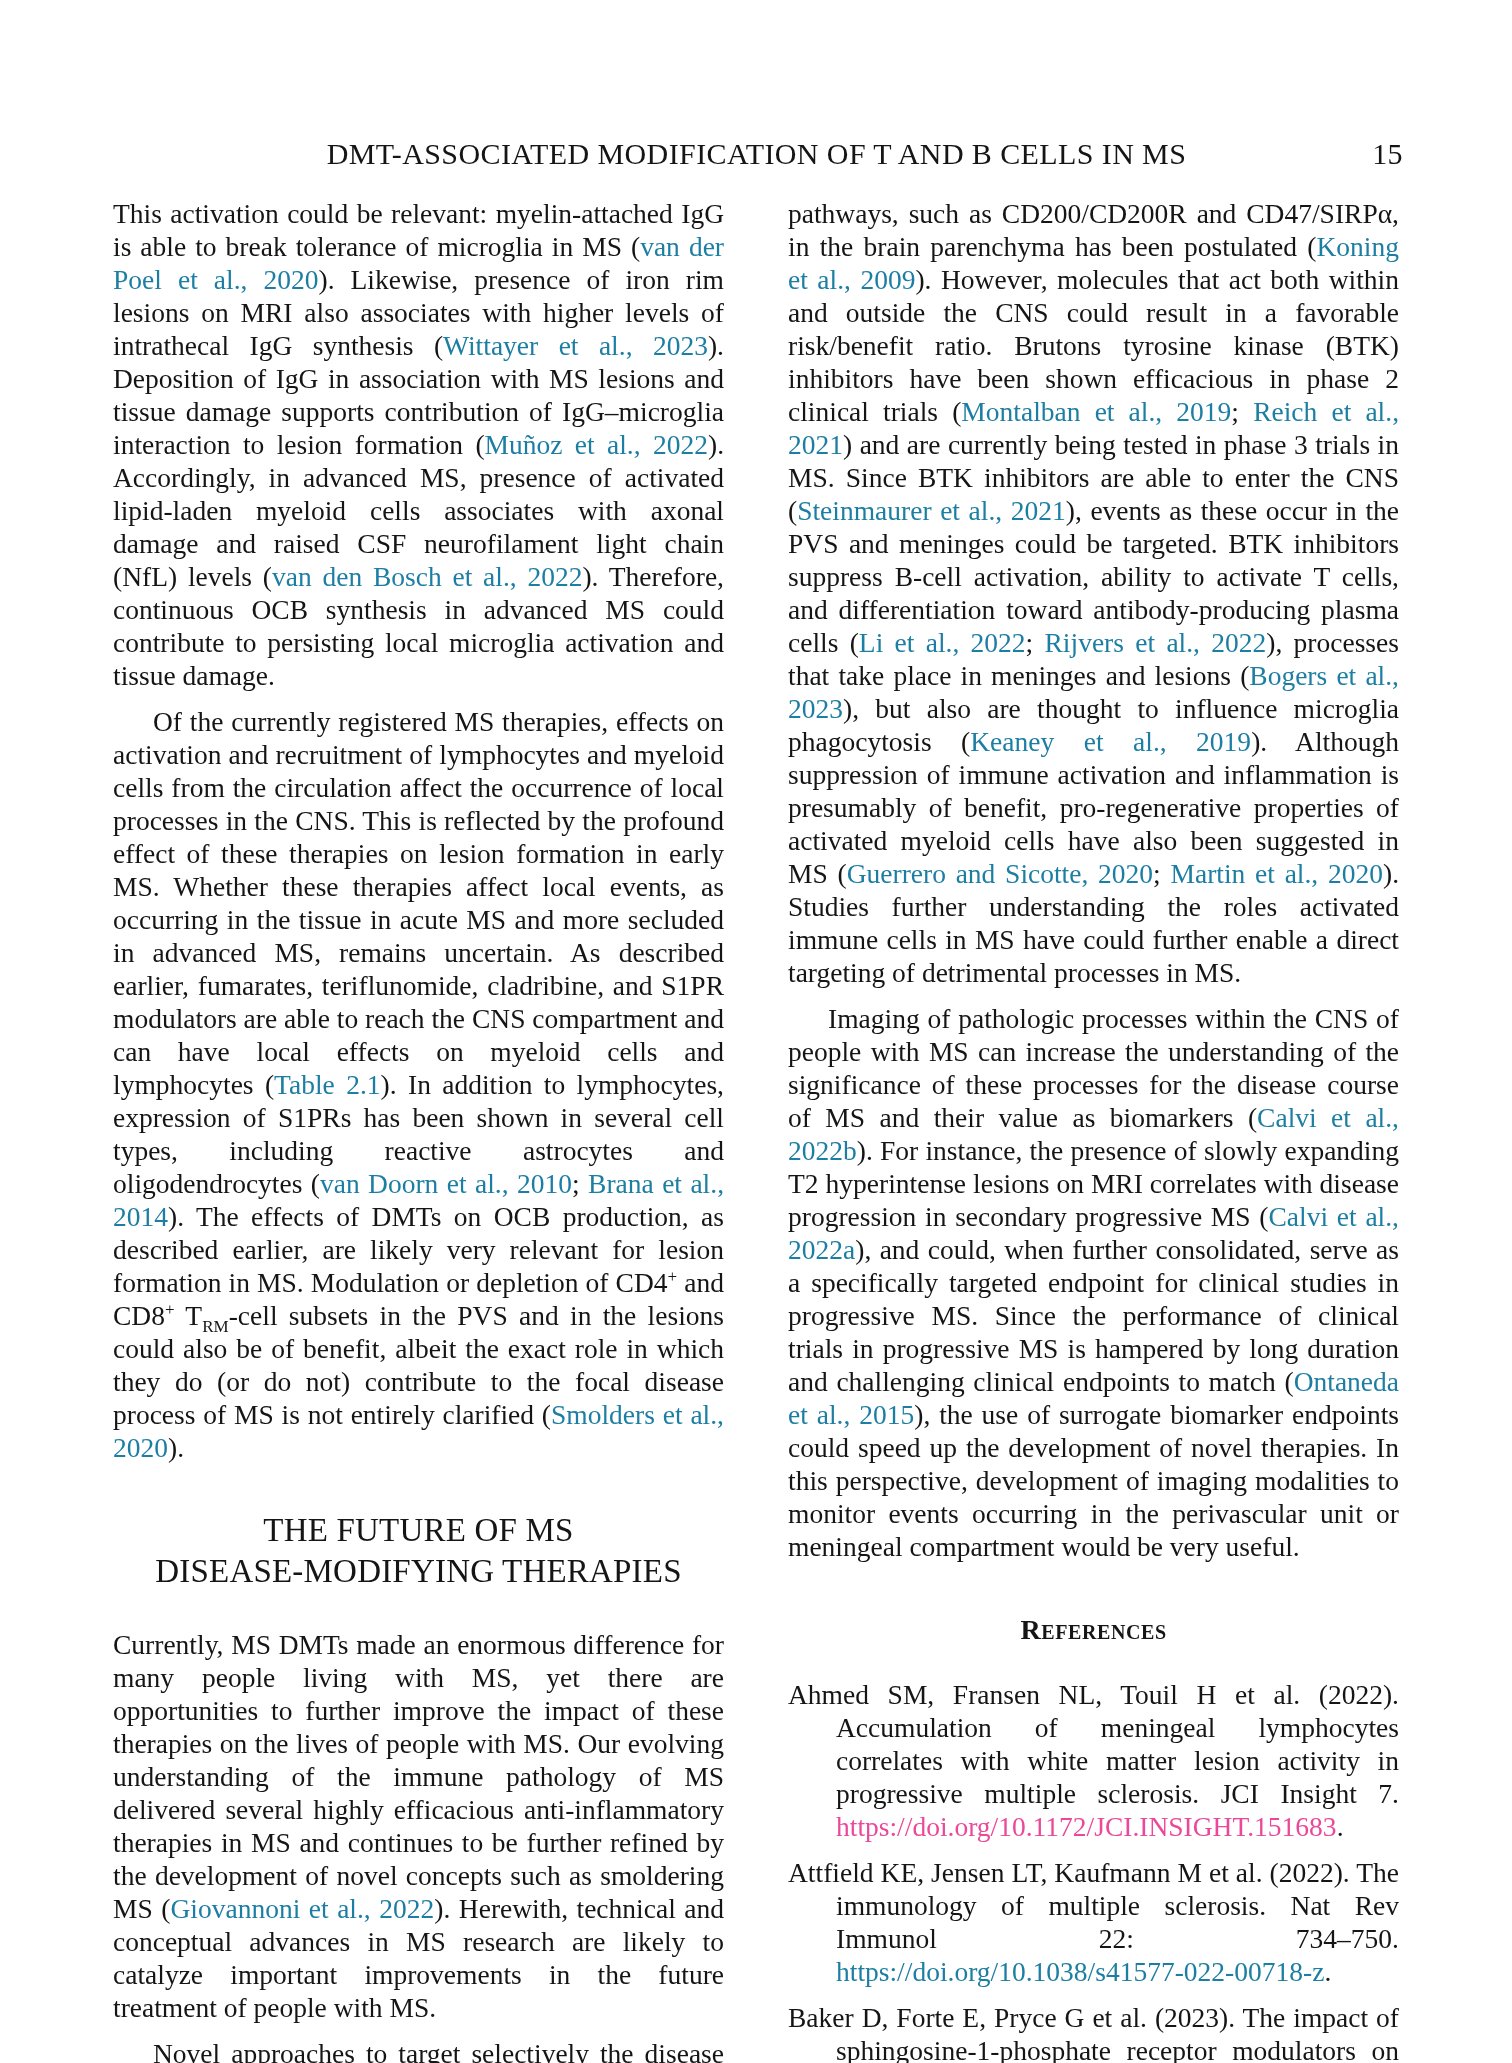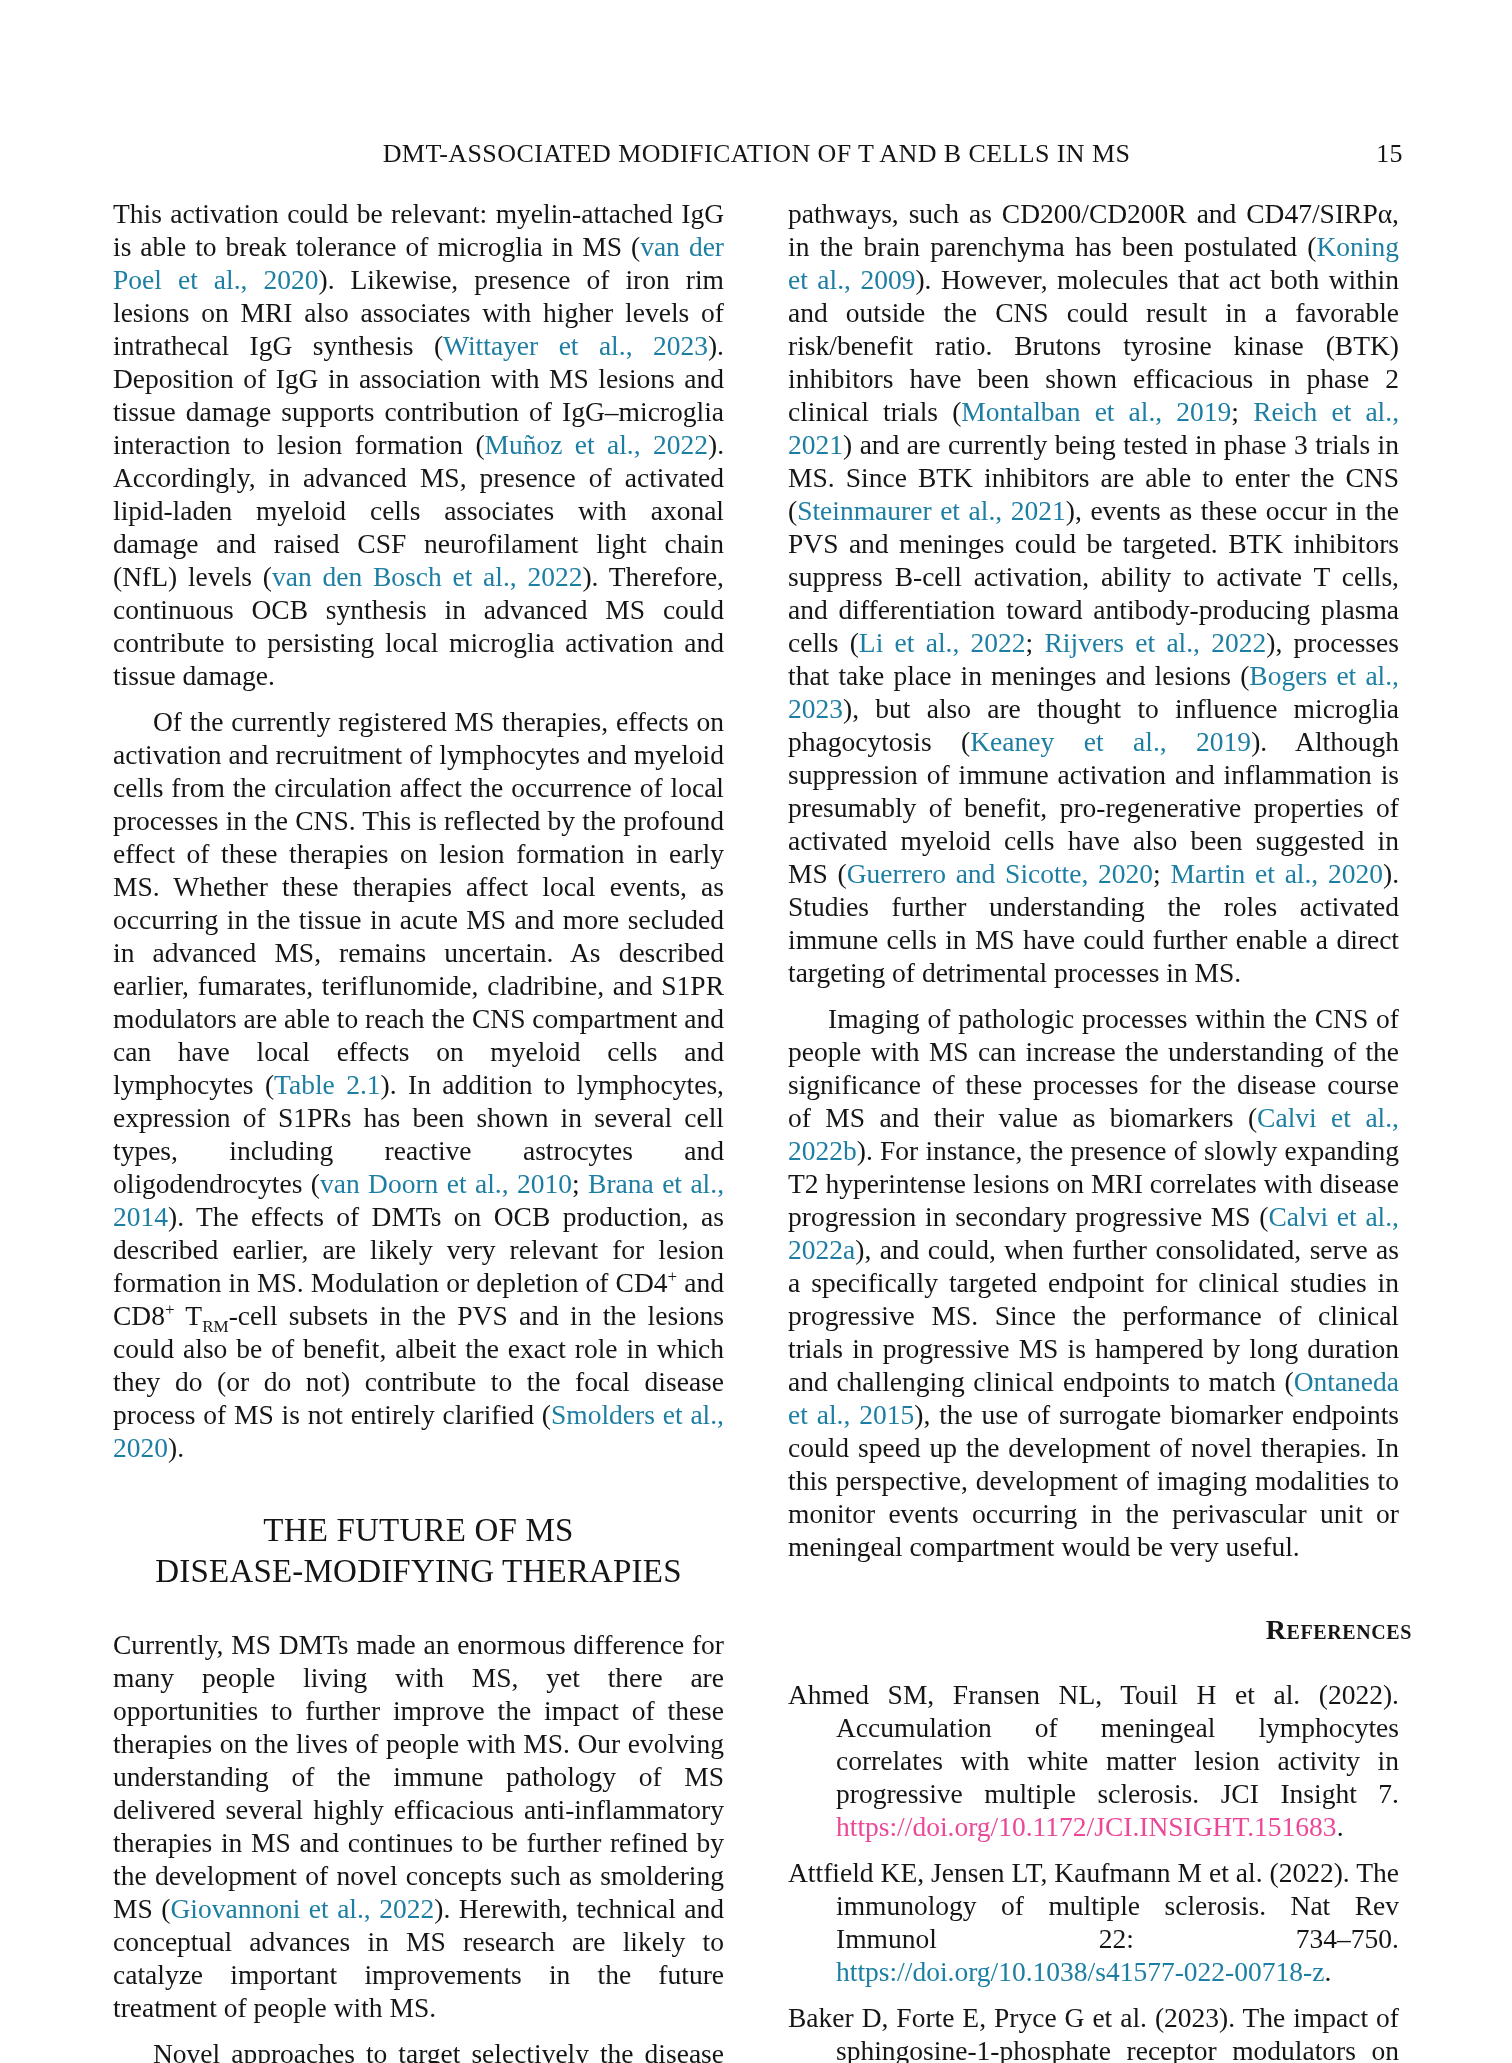--- a/index.html
+++ b/index.html
@@ -5,21 +5,21 @@
   html,body { margin:0; padding:0; background:#ffffff; }
   .page {
     width:1512px; height:2063px; box-sizing:border-box;
     background:#ffffff; color:#151515;
     padding:138px 99px 0 100px;
     font-family:"Liberation Serif","DejaVu Serif",serif;
     position:relative; overflow:hidden;
   }
   .page-header {
     position:relative; text-align:center;
-    font-size:26px; line-height:32px; letter-spacing:0.4px; height:34px;
+    font-size:30px; line-height:32px; letter-spacing:0.4px; height:34px;
   }
   .page-number { position:absolute; right:10px; top:0; }
   .columns { display:flex; gap:38px; margin-top:12px; }
   .col {
     width:637px; text-align:justify;
     font-size:27.5px; line-height:33px;
   }
   p.para, p.ref { margin:13px; }
   p.indent { text-indent:40px; }
   p.flush-last { text-align-last:justify;font-family:Liberation Serif, serif; }
@@ -27,21 +27,21 @@
   sup { font-size:62%; line-height:0; }
   sub { font-size:62%; line-height:0; }
   h2.section-heading {
     margin:46px 0 36px; font-weight:normal;
     font-size:33px; line-height:41px;
     text-align:center; white-space:pre-line; letter-spacing:0.2px;
   }
   h3.refs-heading {
     margin:50px 0 32px; font-weight:bold;
     font-size:28px; line-height:33px;
-    font-variant:small-caps; letter-spacing:0.6px; text-align:right;
+    font-variant:small-caps; letter-spacing:0.6px; text-align:center;
   }
   p.ref { padding-left:48px; text-indent:-48px; }
 </style>
 </head>
 <body>
 
 <div class="page">
   <div class="page-header">
     <span class="running-title">DMT-ASSOCIATED MODIFICATION OF T AND B CELLS IN MS</span>
     <span class="page-number">15</span>

